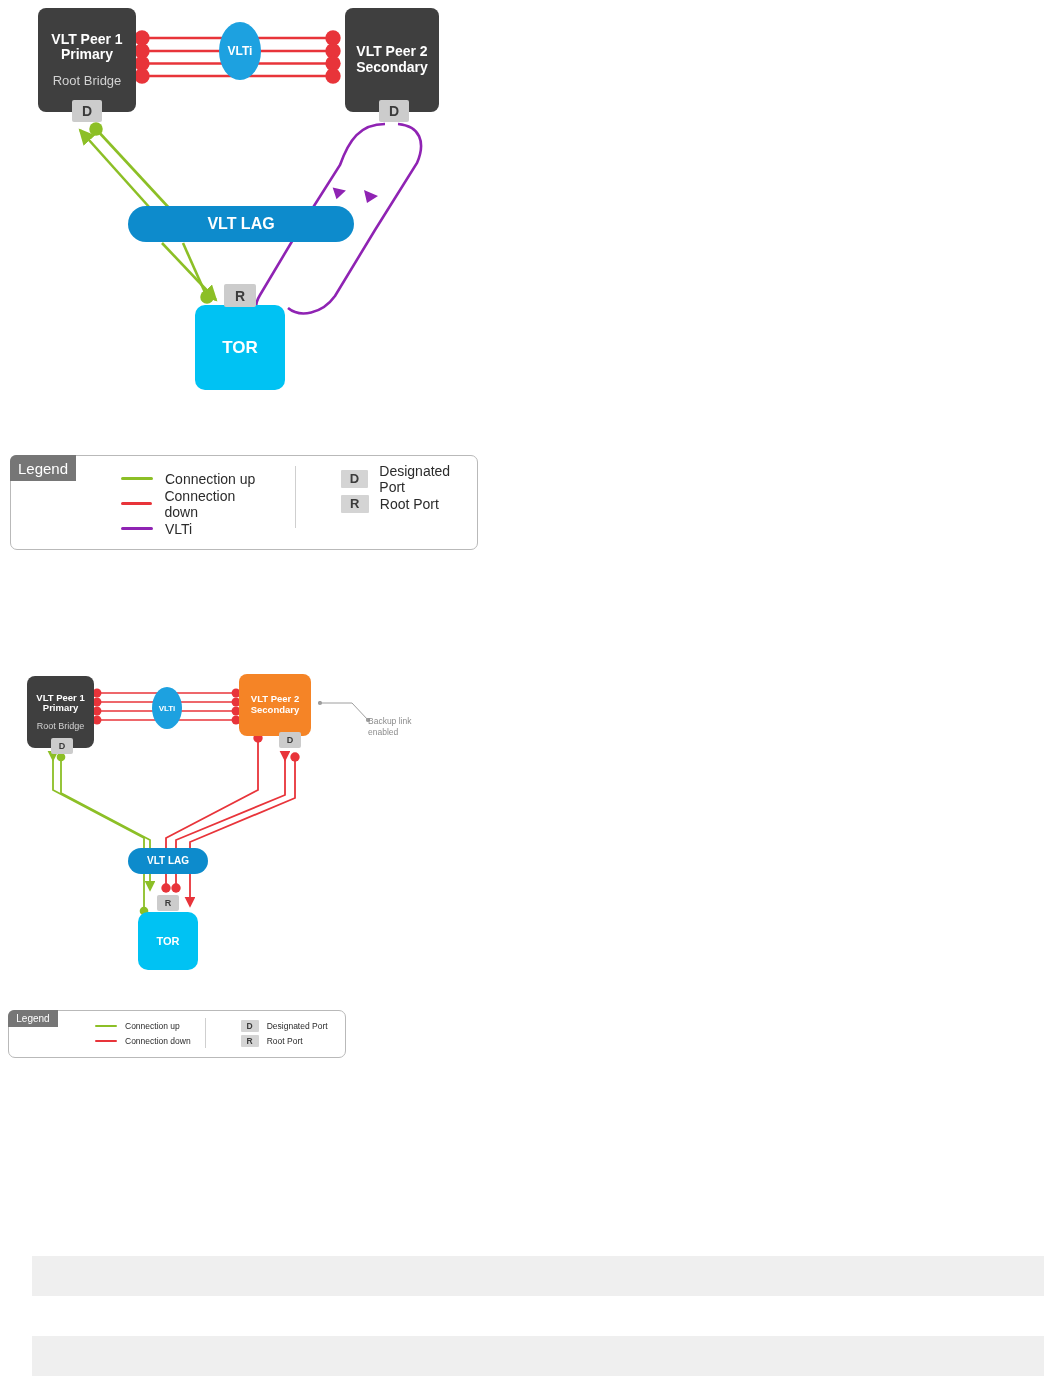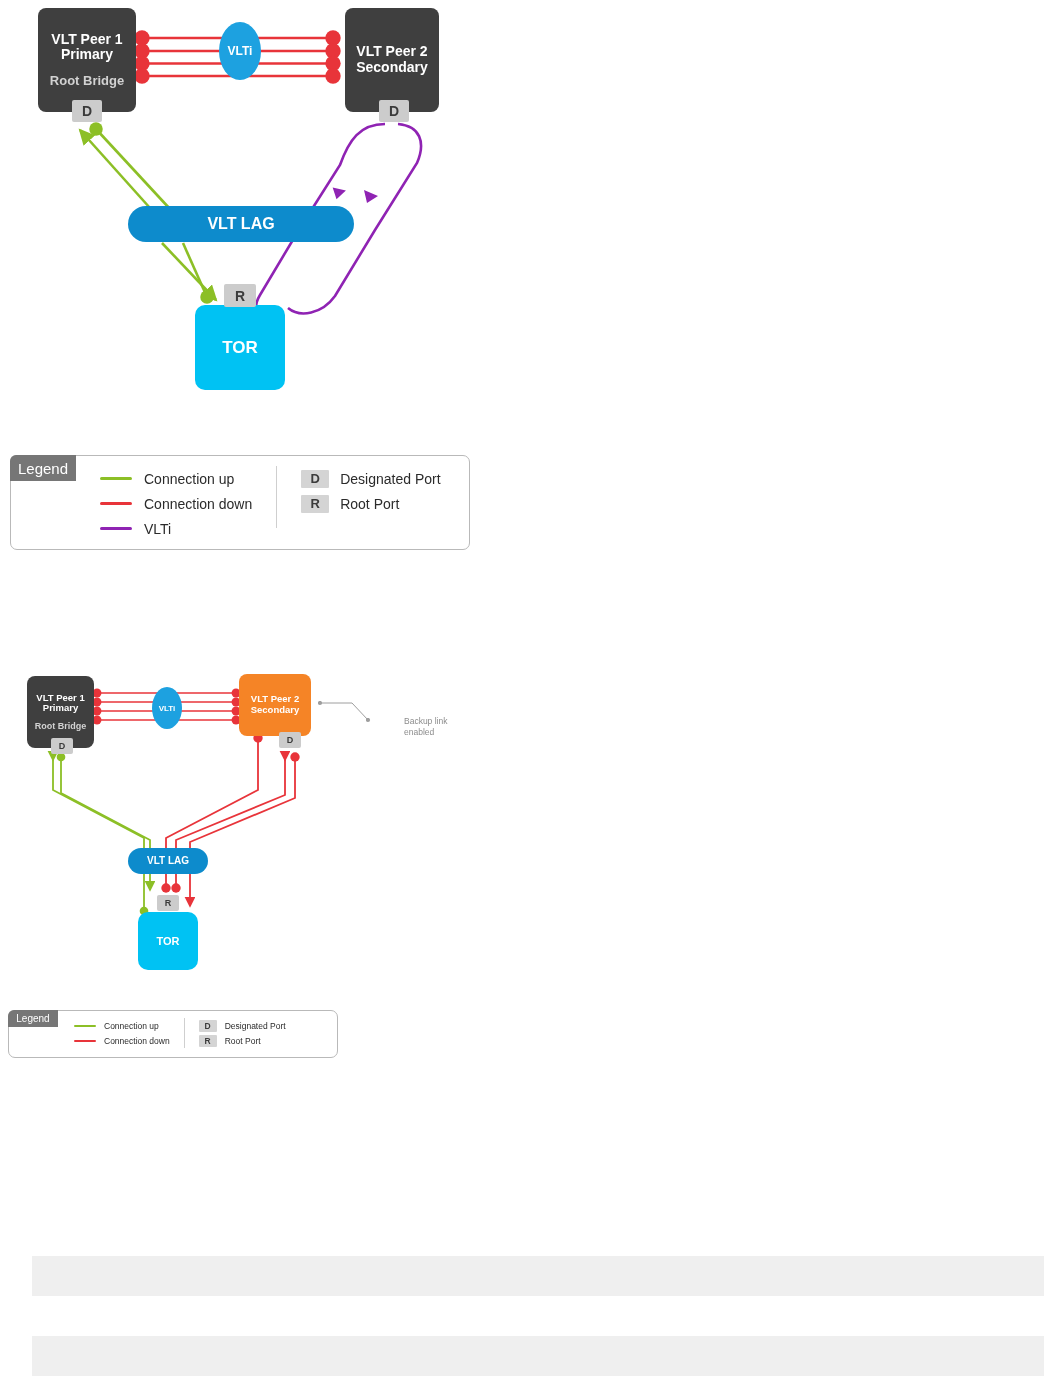--- a/index.html
+++ b/index.html
@@ -9,20 +9,21 @@
   }
   body {
     width: 1044px;
     height: 1378px;
     position: relative;
     font-family: "Liberation Sans", sans-serif;
     overflow: hidden;
   }
   .figure {
     position: absolute;
+    padding-left: 8px;
   }
   #figure-1 { left: 0; top: 0; width: 520px; height: 420px; }
   #legend-1 { left: 10px; top: 455px; width: 460px; height: 95px; }
   #figure-2 { left: 0; top: 660px; width: 460px; height: 330px; }
   #legend-2 { left: 8px; top: 1010px; width: 330px; height: 48px; }
 
   .svg-layer { position: absolute; left: 0; top: 0; }
 
   
   .node {
@@ -35,21 +36,21 @@
     color: #ffffff;
     text-align: center;
     line-height: 1.12;
   }
   .node.dark   { background: #3f3f3f; border-radius: 8px; }
   .node.orange { background: #f58426; border-radius: 8px; }
   .node.tor    { background: #00c2f3; border-radius: 10px; }
   .node.lag    { background: #0d8bcc; border-radius: 999px; }
   .node .sub {
     color: #d2d2d2;
-    font-weight: 700;
+    font-weight: 400;
   }
   .ellipse {
     position: absolute;
     background: #1da1e0;
     border-radius: 50%;
     display: flex;
     align-items: center;
     justify-content: center;
     color: #ffffff;
     font-weight: bold;
@@ -61,21 +62,20 @@
     font-weight: bold;
     display: flex;
     align-items: center;
     justify-content: center;
     border-radius: 2px;
   }
   .callout-text {
     position: absolute;
     color: #8c8c8c;
     line-height: 1.25;
-    margin-left: 36px;
   }
 
   
   #figure-1 .peer1 { left: 38px; top: 8px; width: 98px; height: 104px; font-size: 14px; font-weight: bold; }
   #figure-1 .peer1 .sub { font-size: 13px; margin-top: 11px; }
   #figure-1 .peer2 { left: 345px; top: 8px; width: 94px; height: 104px; font-size: 14px; font-weight: bold; }
   #figure-1 .vlti  { left: 219px; top: 22px; width: 42px; height: 58px; font-size: 12px; }
   #figure-1 .lag   { left: 128px; top: 206px; width: 226px; height: 36px; font-size: 16px; font-weight: bold; }
   #figure-1 .tor   { left: 195px; top: 305px; width: 90px; height: 85px; font-size: 17px; font-weight: bold; }
   #figure-1 .port-d1 { left: 72px; top: 100px; width: 30px; height: 22px; font-size: 14px; }
@@ -109,21 +109,21 @@
     background: #767676;
     color: #ffffff;
     display: flex;
     align-items: center;
     justify-content: center;
   }
   .legend-cols {
     position: absolute;
     display: flex;
   }
-  .legend-col { display: flex; flex-direction: column; }
+  .legend-col { display: flex; flex-direction: column; margin-left: 21px; }
   .legend-row { display: flex; align-items: center; }
   .swatch-line { display: inline-block; border-radius: 2px; }
   .swatch-port {
     background: #d4d4d4;
     color: #3b3b3b;
     font-weight: bold;
     display: flex;
     align-items: center;
     justify-content: center;
     border-radius: 1px;

